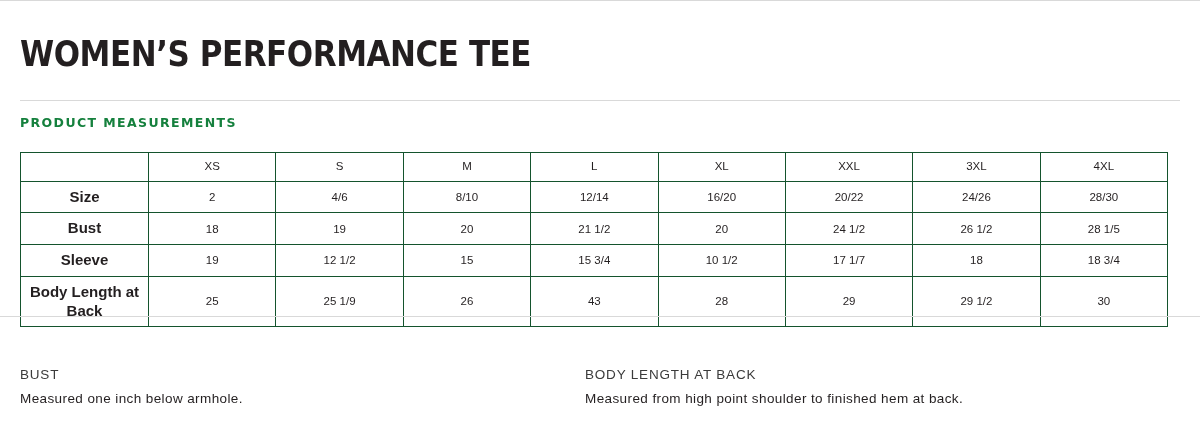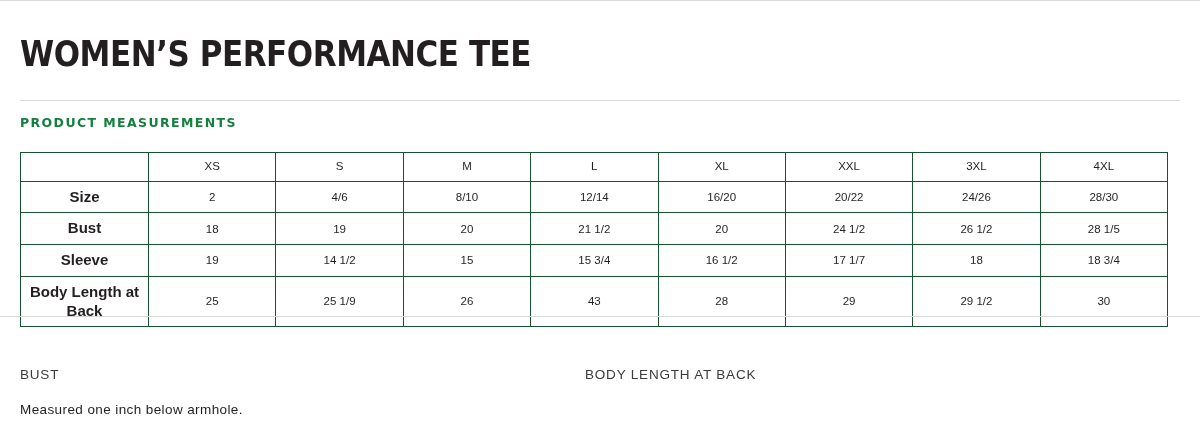--- a/index.html
+++ b/index.html
@@ -102,21 +102,21 @@
   }
   .note + .note {
     margin-left: 5px;
   }
   .note-title {
     font-size: 13.5px;
     letter-spacing: 0.8px;
     color: #3b3b3b;
   }
   .note-text {
-    margin-top: 20px;
+    margin-top: 9px;
     font-size: 13.5px;
     letter-spacing: 0.4px;
     color: #231f20;
   }
 </style>
 </head>
 <body>
 
 <div class="page">
   <div class="top-rule"></div>
@@ -172,24 +172,24 @@
           <td>20</td>
           <td>21 1/2</td>
           <td>20</td>
           <td>24 1/2</td>
           <td>26  1/2</td>
           <td>28  1/5</td>
         </tr>
         <tr>
           <td class="rowlabel">Sleeve</td>
           <td>19</td>
-          <td>14 1/2</td>
+          <td>12 1/2</td>
           <td>15</td>
           <td>15 3/4</td>
-          <td>16 1/2</td>
+          <td>10 1/2</td>
           <td>17 1/7</td>
           <td>18</td>
           <td>18 3/4</td>
         </tr>
         <tr class="tall">
           <td class="rowlabel">Body Length at Back</td>
           <td>25</td>
           <td>25 1/9</td>
           <td>26</td>
           <td>43</td>
@@ -201,18 +201,19 @@
       </tbody>
     </table>
 
     <div class="notes">
       <div class="note">
         <div class="note-title">BUST</div>
         <div class="note-text">Measured one inch below armhole.</div>
       </div>
       <div class="note">
         <div class="note-title">BODY LENGTH AT BACK</div>
+        <div class="note-text">Measured from high point shoulder to finished hem at back.</div>
       </div>
     </div>
   </div>
 
   <div class="bottom-rule"></div>
 </div>
 
 </body></html>

